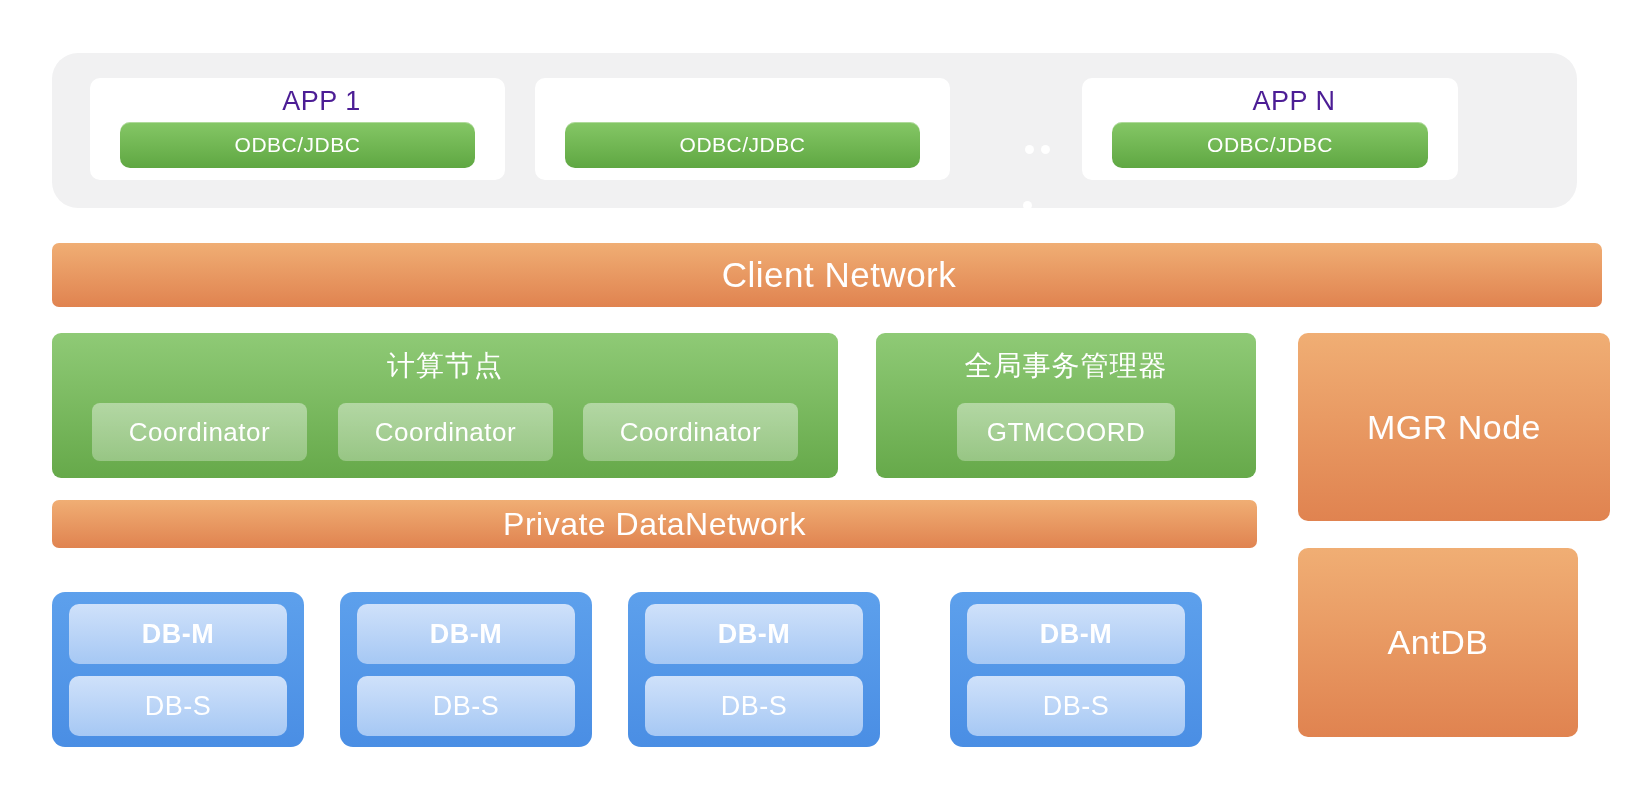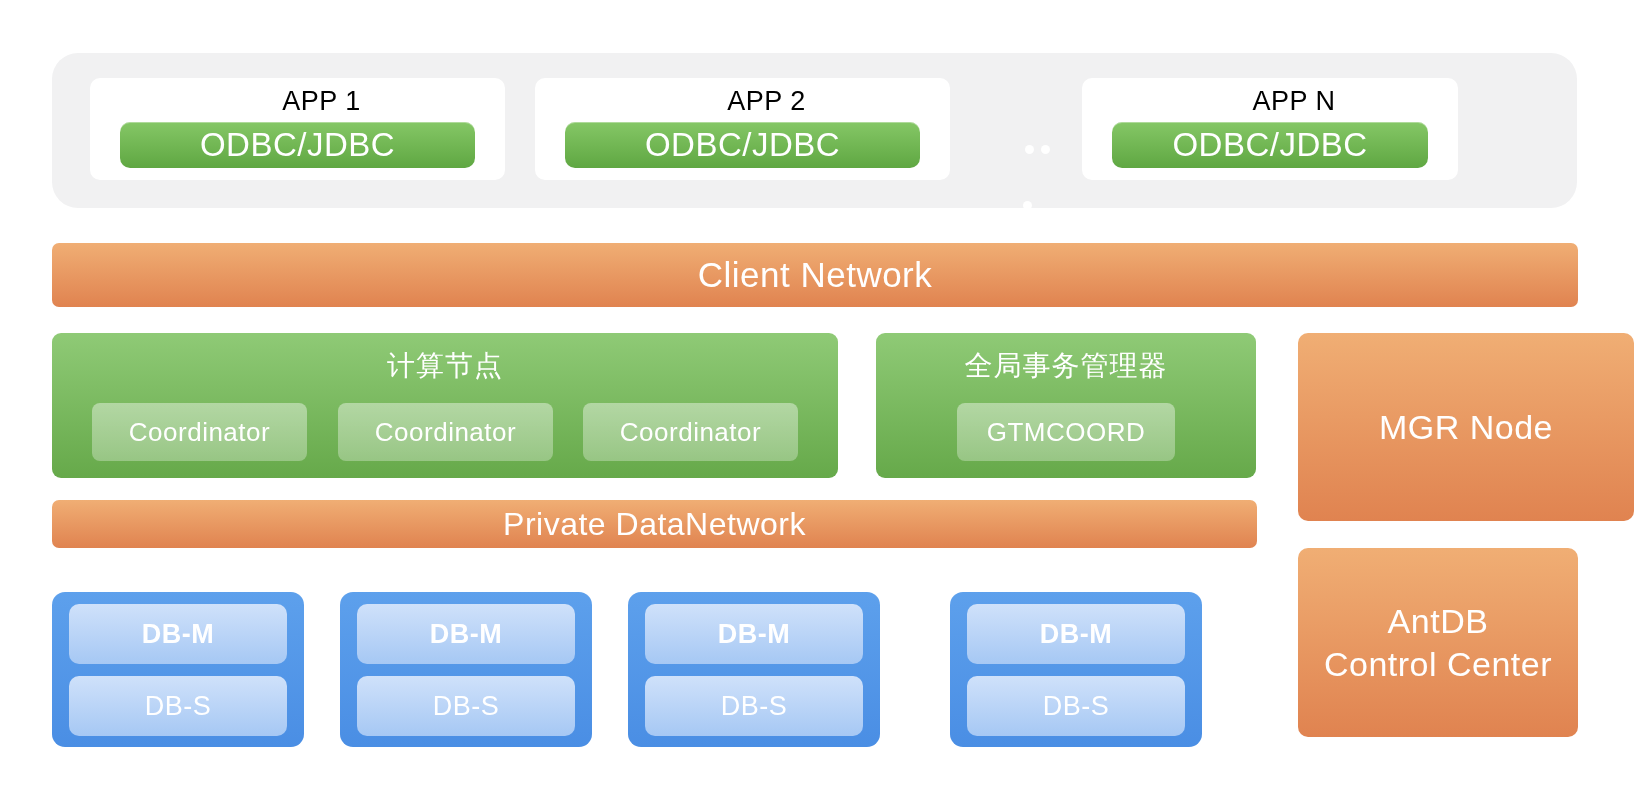--- a/index.html
+++ b/index.html
@@ -19,47 +19,47 @@
   }
   .app-card{
     position:absolute;top:25px;height:102px;
     background:#ffffff;border-radius:10px;
   }
   .app-card-1{left:38px;width:415px;}
   .app-card-2{left:483px;width:415px;}
   .app-card-3{left:1030px;width:376px;}
   .app-title{
     position:absolute;left:0;right:0;top:8px;
-    text-align:center;font-size:27px;color:#000000;letter-spacing:.5px;padding-left:48px;
+    text-align:center;font-size:27px;color:#4c1d95;letter-spacing:.5px;padding-left:48px;
   }
   .odbc-btn{
     position:absolute;left:30px;right:30px;top:44px;height:46px;
     border-radius:10px;
     background:linear-gradient(180deg,#85c766,#5fa742);
     box-shadow:inset 0 1px 0 rgba(255,255,255,.35);
     display:flex;align-items:center;justify-content:center;
-    color:#ffffff;font-size:33px;letter-spacing:.5px;
+    color:#ffffff;font-size:21px;letter-spacing:.5px;
   }
   .dot{
     position:absolute;width:9px;height:9px;border-radius:50%;
     background:rgba(255,255,255,.95);
   }
   .dot-a{left:973px;top:92px;}
   .dot-b{left:989px;top:92px;}
   .dot-c{left:971px;top:148px;}
 
   
   .orange{
     background:linear-gradient(180deg,#f0ae74,#e08350);
     color:#ffffff;
     display:flex;align-items:center;justify-content:center;
   }
   .client-bar{
     left:52px;top:243px;width:1526px;height:64px;
-    border-radius:7px;font-size:35px;letter-spacing:.5px;
+    border-radius:7px;font-size:35px;letter-spacing:.5px;padding-left:24px;
   }
   .private-bar{
     left:52px;top:500px;width:1205px;height:48px;
     border-radius:7px;font-size:32px;letter-spacing:.5px;
   }
 
   
   .green-box{
     background:linear-gradient(180deg,#8fca76,#66a94a);
     border-radius:9px;color:#ffffff;
@@ -79,21 +79,21 @@
   .coord-1{left:40px;width:215px;}
   .coord-2{left:286px;width:215px;}
   .coord-3{left:531px;width:215px;}
   .gtm-pill{left:81px;width:218px;}
 
   
   .side-box{
     border-radius:10px;font-size:34px;letter-spacing:.5px;
     text-align:center;flex-direction:column;line-height:43px;
   }
-  .mgr-box{left:1298px;top:333px;width:336px;height:188px;}
+  .mgr-box{left:1298px;top:333px;width:312px;height:188px;}
   .cc-box{left:1298px;top:548px;width:280px;height:189px;}
 
   
   .db-box{
     position:absolute;top:592px;width:252px;height:155px;
     background:linear-gradient(180deg,#5da0ec,#4a8ee4);
     border-radius:13px;
   }
   .db-1{left:52px;} .db-2{left:340px;} .db-3{left:628px;} .db-4{left:950px;}
   .db-pill{
@@ -108,21 +108,20 @@
 <body>
 
 <div class="canvas">
 
   <div class="abs app-layer">
     <div class="app-card app-card-1">
       <div class="app-title">APP 1</div>
       <div class="odbc-btn">ODBC/JDBC</div>
     </div>
     <div class="app-card app-card-2">
-      <div class="app-title">APP 2</div>
       <div class="odbc-btn">ODBC/JDBC</div>
     </div>
     <div class="app-card app-card-3">
       <div class="app-title">APP N</div>
       <div class="odbc-btn">ODBC/JDBC</div>
     </div>
     <div class="dot dot-a"></div>
     <div class="dot dot-b"></div>
     <div class="dot dot-c"></div>
   </div>
@@ -157,16 +156,15 @@
     <div class="db-pill db-m">DB-M</div>
     <div class="db-pill db-s">DB-S</div>
   </div>
   <div class="db-box db-4">
     <div class="db-pill db-m">DB-M</div>
     <div class="db-pill db-s">DB-S</div>
   </div>
 
   <div class="abs orange side-box cc-box">
     <div>AntDB</div>
-    <div>Control Center</div>
   </div>
 
 </div>
 
 </body></html>

